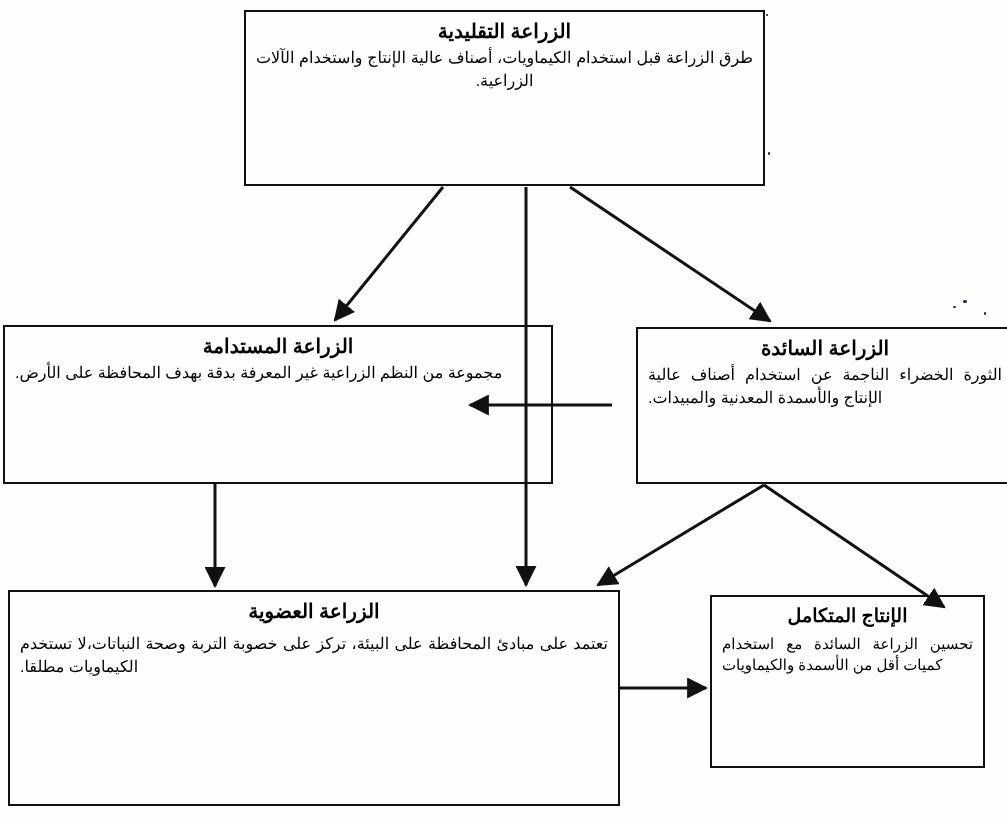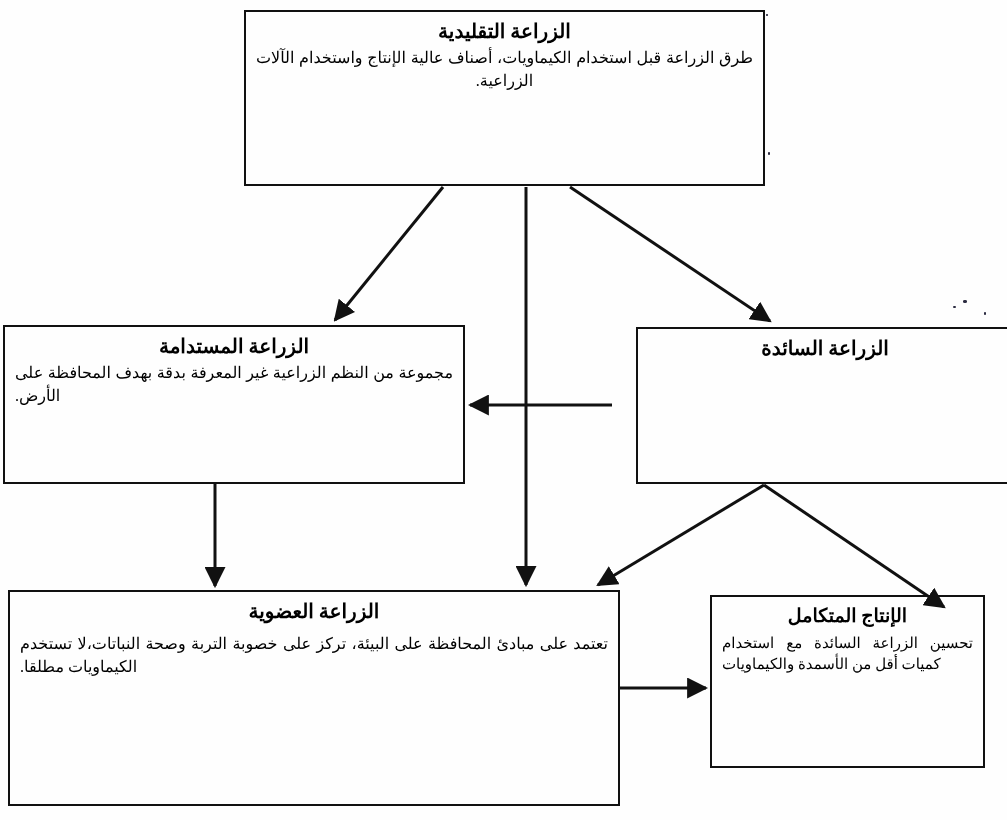--- a/index.html
+++ b/index.html
@@ -6,21 +6,21 @@
     margin: 0;
     padding: 0;
     background: #ffffff;
   }
   #canvas {
     position: relative;
     width: 1007px;
     height: 820px;
     background: #fefefe;
     overflow: hidden;
-    font-family: Liberation Serif, serif;
+    font-family: Liberation Sans, sans-serif;
   }
   .node {
     position: absolute;
     box-sizing: border-box;
     border: 2.5px solid #111111;
     background: transparent;
     direction: rtl;
     text-align: center;
     padding: 6px 10px 0 10px;
   }
@@ -45,21 +45,21 @@
     text-align-last: left;
   }
 
   
   #node-traditional {
     left: 244px; top: 10px; width: 521px; height: 176px;
   }
   #node-traditional .node-body { text-align-last: center; }
 
   #node-sustainable {
-    left: 3px; top: 325px; width: 462px; height: 159px;
+    left: 3px; top: 325px; width: 550px; height: 159px;
   }
   #node-prevailing {
     left: 612px; top: 327px; width: 378px; height: 157px; margin-left: 24px;
   }
   #node-organic {
     left: 8px; top: 590px; width: 612px; height: 216px;
   }
   #node-integrated {
     left: 710px; top: 595px; width: 275px; height: 173px;
   }
@@ -114,20 +114,21 @@
     <div class="node-body">طرق الزراعة قبل استخدام الكيماويات، أصناف عالية الإنتاج واستخدام الآلات الزراعية.</div>
   </div>
 
   <div class="node" id="node-sustainable">
     <div class="node-title">الزراعة المستدامة</div>
     <div class="node-body jright">مجموعة من النظم الزراعية غير المعرفة بدقة بهدف المحافظة على الأرض.</div>
   </div>
 
   <div class="node" id="node-prevailing">
     <div class="node-title">الزراعة السائدة</div>
+    <div class="node-body jright">الثورة الخضراء الناجمة عن استخدام أصناف عالية الإنتاج والأسمدة المعدنية والمبيدات.</div>
   </div>
 
   <div class="node" id="node-organic">
     <div class="node-title">الزراعة العضوية</div>
     <div class="node-body jright">تعتمد على مبادئ المحافظة على البيئة، تركز على خصوبة التربة وصحة النباتات،لا تستخدم الكيماويات مطلقا.</div>
   </div>
 
   <div class="node" id="node-integrated">
     <div class="node-title">الإنتاج المتكامل</div>
     <div class="node-body jright">تحسين الزراعة السائدة مع استخدام كميات أقل من الأسمدة والكيماويات</div>

